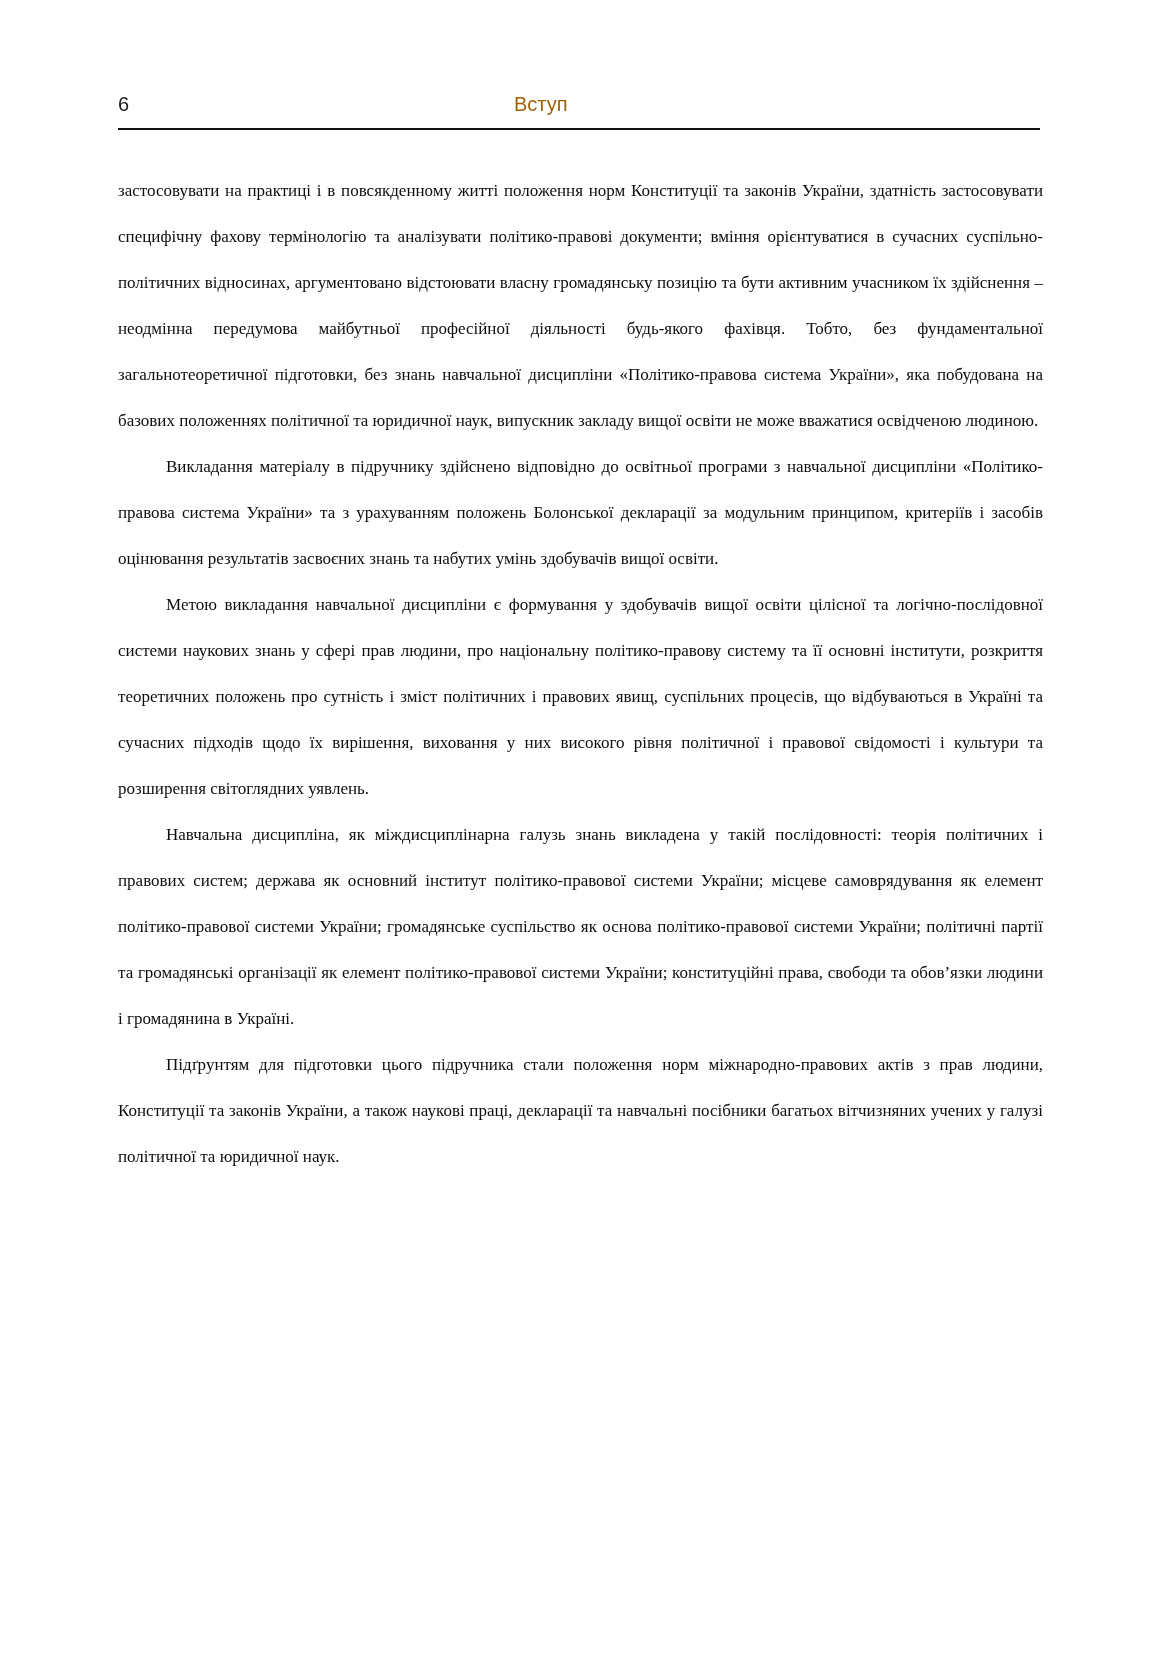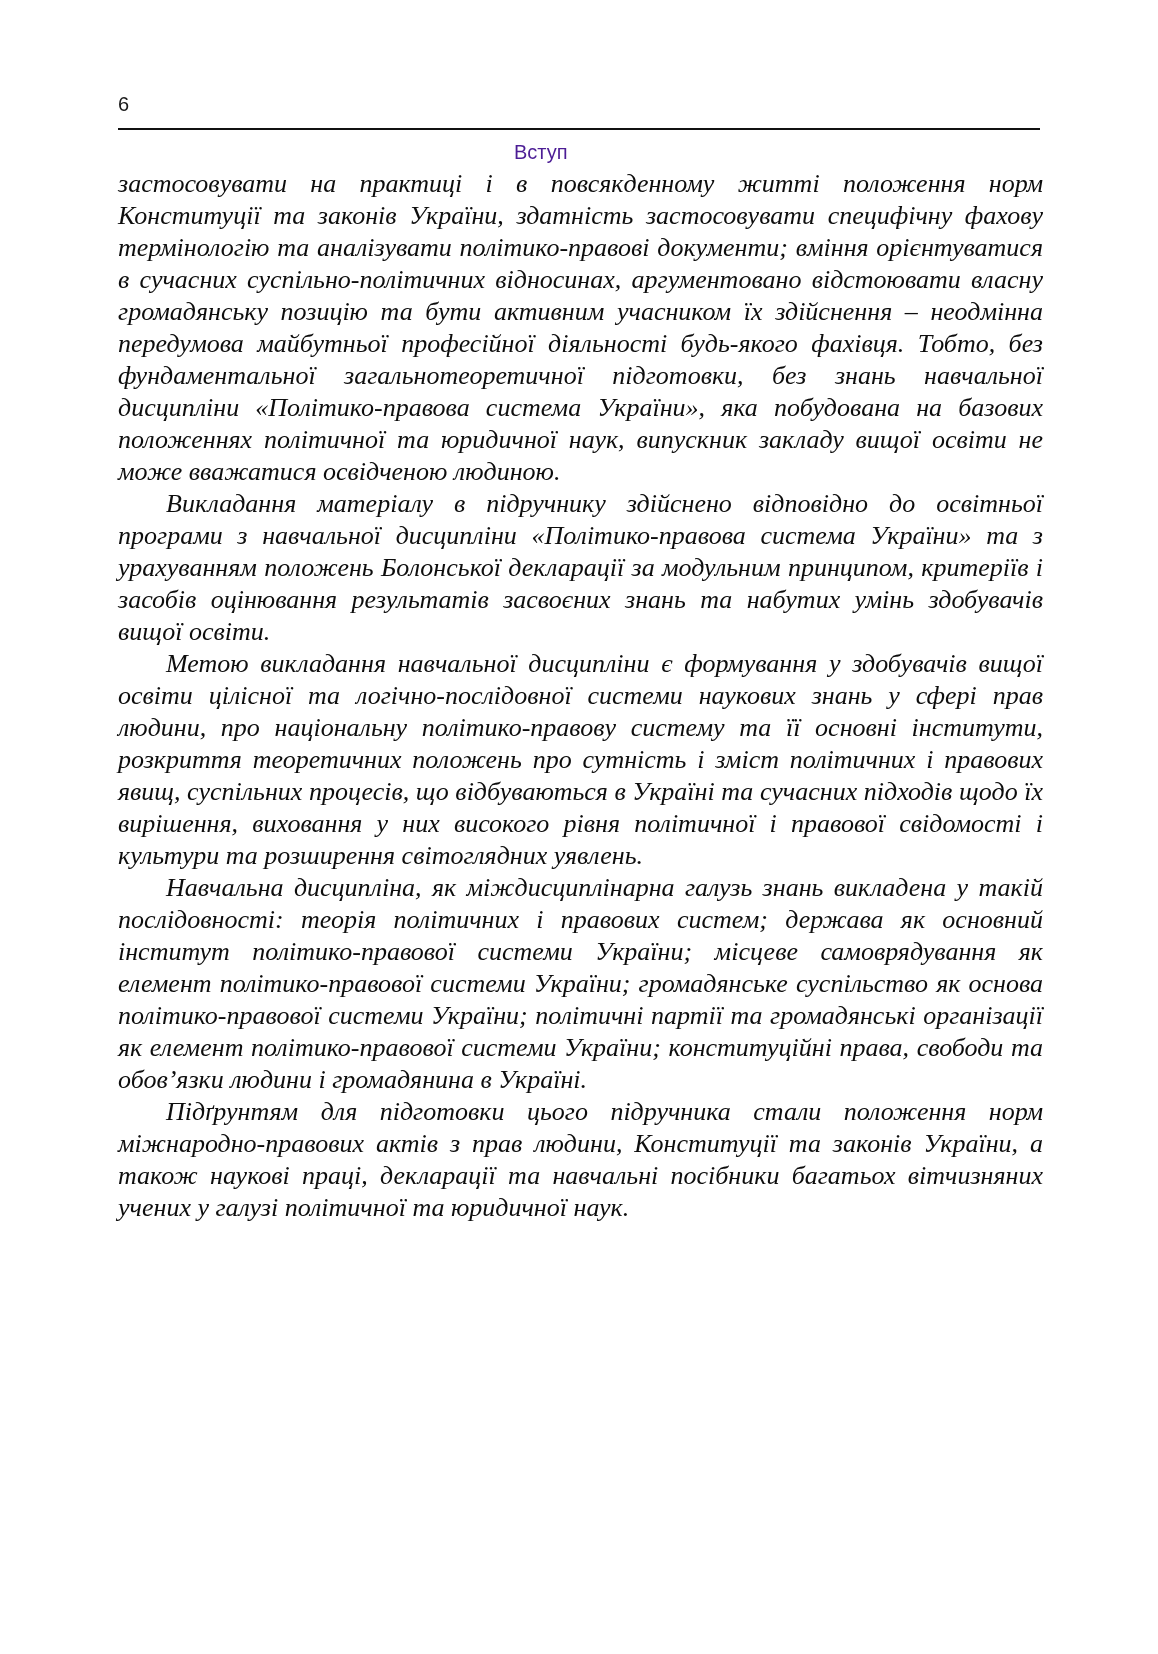--- a/index.html
+++ b/index.html
@@ -30,49 +30,47 @@
     font-family: "Liberation Sans", sans-serif;
     font-size: 20px;
     line-height: 24px;
     color: #1a1a1a;
     width: 120px;
   }
   .header .running-title {
     font-family: "Liberation Sans", sans-serif;
     font-size: 20px;
     line-height: 24px;
-    color: #4c1d95;
+    color: #a16207;
     flex: 1;
     text-align: left;
     padding-left: 276px;
-    margin-top: 48px;
   }
   .header-rule {
     position: absolute;
     top: 128px;
     left: 118px;
     width: 922px;
     height: 2px;
     background: #111111;
   }
   .body-text {
     position: absolute;
     top: 168px;
     left: 118px;
     width: 925px;
   }
   .body-text p {
     margin: 0;
-    font-size: 26px;
-    line-height: 32px;
+    font-size: 17px;
+    line-height: 46px;
     text-align: justify;
     text-justify: inter-word;
     text-indent: 0;
     hyphens: none;
-    font-style: italic;
   }
   .body-text p.indent {
     text-indent: 48px;
   }
   
 </style>
 </head>
 <body>
 
 <div class="page">

